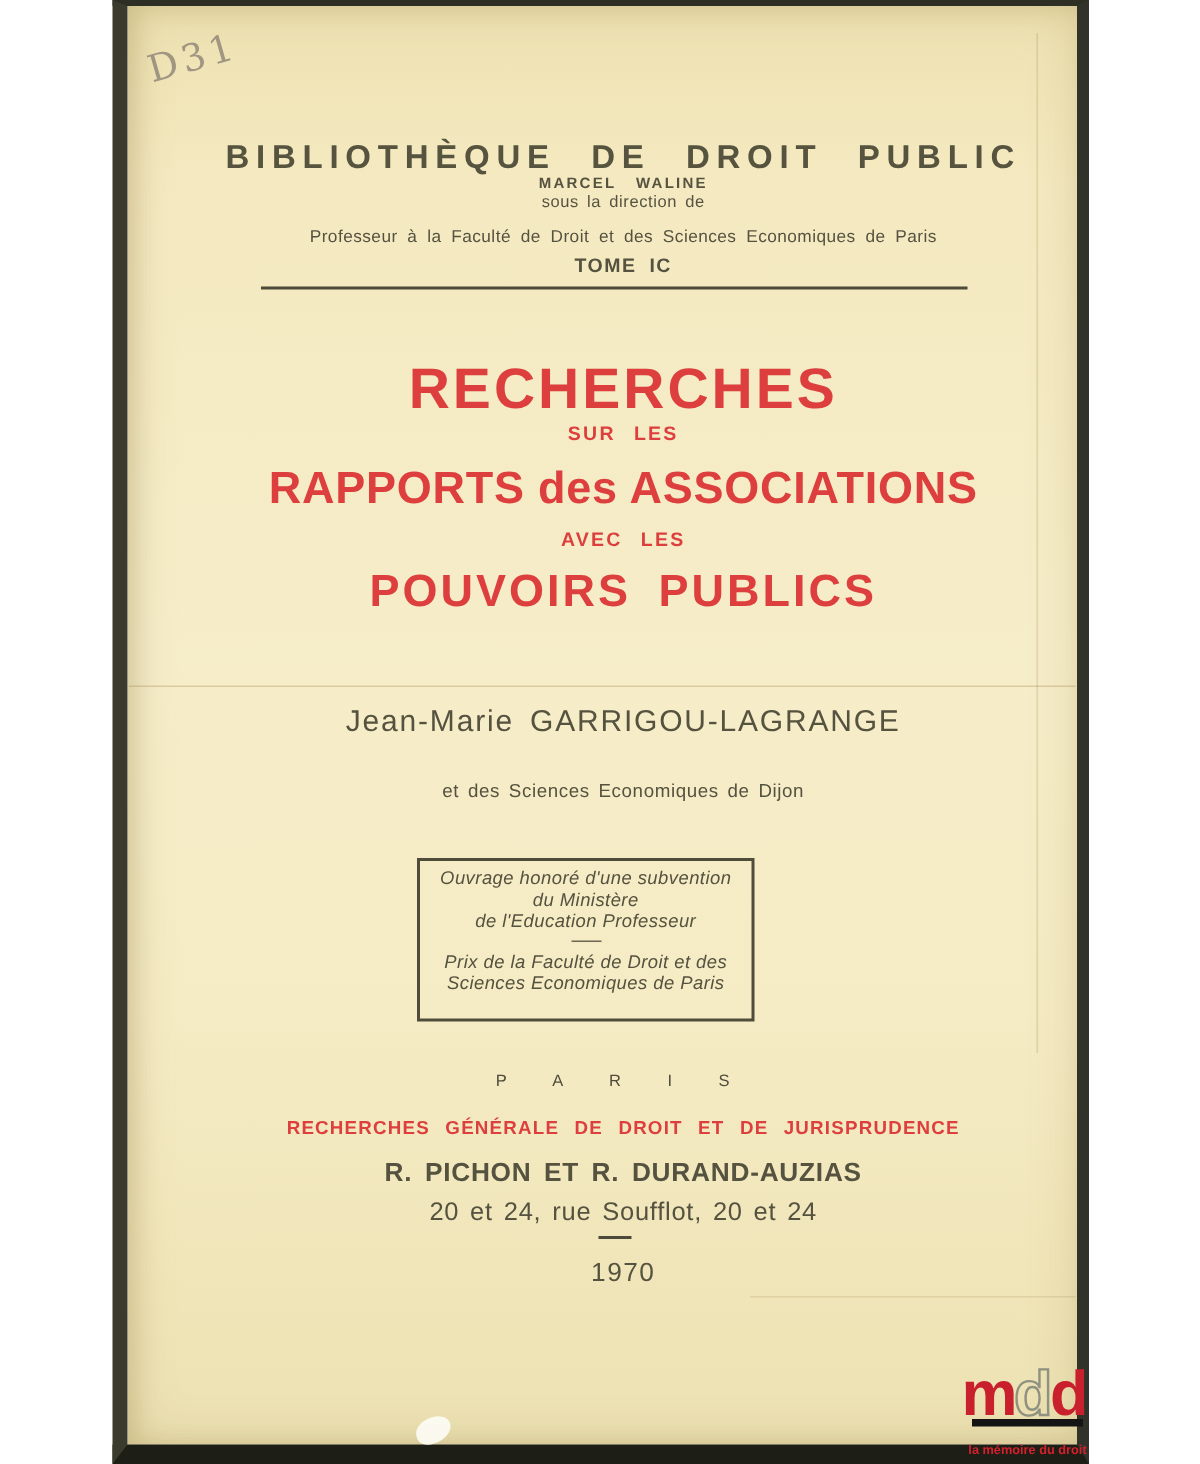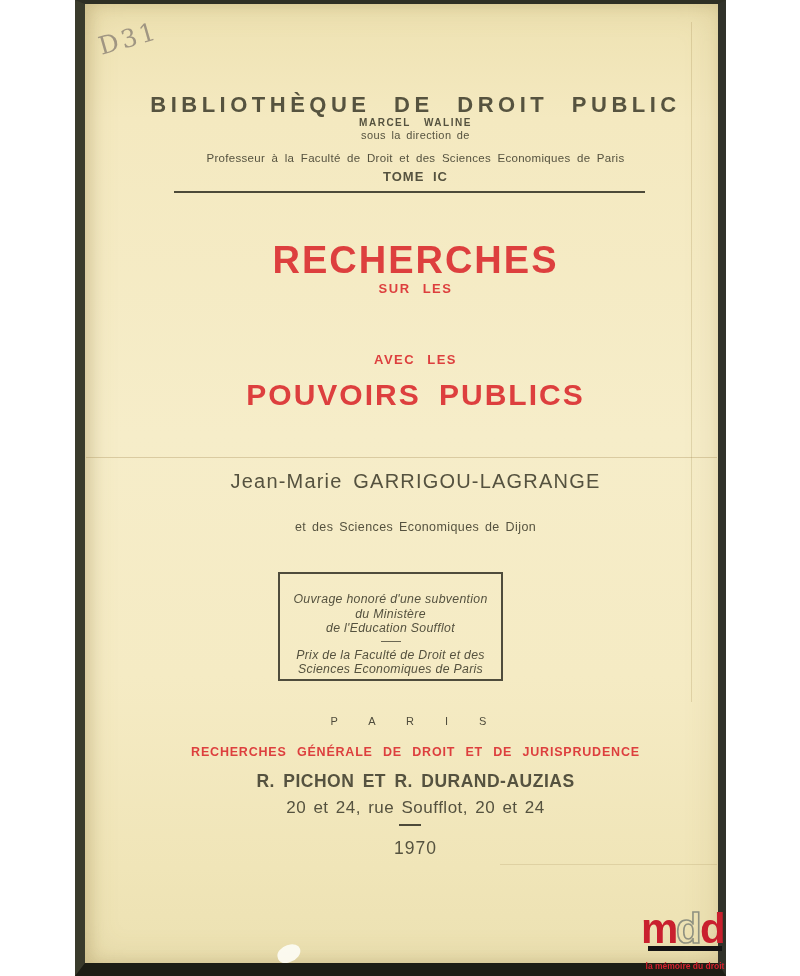--- a/index.html
+++ b/index.html
@@ -54,21 +54,21 @@
   .t4 { top:352px; font-size:13px; font-weight:bold; letter-spacing:1.5px; word-spacing:7px; }
   .t5 { top:378px; font-size:30px; font-weight:bold; letter-spacing:2px; word-spacing:8px; }
   
   .par   { top:450px; font-size:14px; font-weight:bold; letter-spacing:2px; }
   .aname { top:470px; font-size:20px; letter-spacing:1.2px; word-spacing:4px; }
   .atit1 { top:504px; font-size:12.5px; letter-spacing:.4px; word-spacing:2px; }
   .atit2 { top:520px; font-size:12.5px; letter-spacing:.4px; word-spacing:2px; }
   
   .awbox {
     position:absolute; left:278px; top:572px; width:225px; height:109px;
-    border:2px solid #4f4c3c; padding-top:18px;
+    border:2px solid #4f4c3c; padding-top:4px;
     font-style:italic; font-size:12.3px; line-height:14.5px;
     text-align:center; color:#55523f; letter-spacing:.3px;
   }
   .awdiv { width:20px; height:1px; background:#6b6753; margin:5px auto 6px auto; }
   
   .city   { top:715px; font-size:11px; letter-spacing:14px; word-spacing:0; color:#4f4c3c; }
   .publ   { top:745px; font-size:12.5px; font-weight:bold; letter-spacing:.8px; word-spacing:6px; }
   .print  { top:771px; font-size:17.5px; font-weight:bold; letter-spacing:.5px; word-spacing:3px; }
   .addr   { top:798px; font-size:17px; letter-spacing:.5px; word-spacing:2px; }
   .ydiv { position:absolute; left:399px; top:824px; width:22px; height:2px; background:#4d4a39; }
@@ -104,30 +104,31 @@
 
   <div class="ctr lib-title shift">BIBLIOTHÈQUE DE DROIT PUBLIC</div>
   <div class="ctr dir-line shift">sous la direction de</div>
   <div class="ctr director shift">MARCEL WALINE</div>
   <div class="ctr prof-line shift">Professeur à la Faculté de Droit et des Sciences Economiques de Paris</div>
   <div class="ctr tome shift">TOME IC</div>
   <div class="rule"></div>
 
   <div class="ctr t1 red shift">RECHERCHES</div>
   <div class="ctr t2 red shift">SUR LES</div>
+  <div class="ctr t3 red shift">RAPPORTS des ASSOCIATIONS</div>
   <div class="ctr t4 red shift">AVEC LES</div>
   <div class="ctr t5 red shift">POUVOIRS PUBLICS</div>
 
   <div class="ctr aname shift">Jean-Marie GARRIGOU-LAGRANGE</div>
   <div class="ctr atit2 shift">et des Sciences Economiques de Dijon</div>
 
   <div class="awbox">
     <div>Ouvrage honoré d'une subvention</div>
     <div>du Ministère</div>
-    <div>de l'Education Soufflot</div>
+    <div>de l'Education Professeur</div>
     <div class="awdiv"></div>
     <div>Prix de la Faculté de Droit et des</div>
     <div>Sciences Economiques de Paris</div>
   </div>
 
   <div class="ctr city shift">P A R I S</div>
   <div class="ctr publ red shift">RECHERCHES GÉNÉRALE DE DROIT ET DE JURISPRUDENCE</div>
   <div class="ctr print shift">R. PICHON ET R. DURAND-AUZIAS</div>
   <div class="ctr addr shift">20 et 24, rue Soufflot, 20 et 24</div>
   <div class="ydiv"></div>

